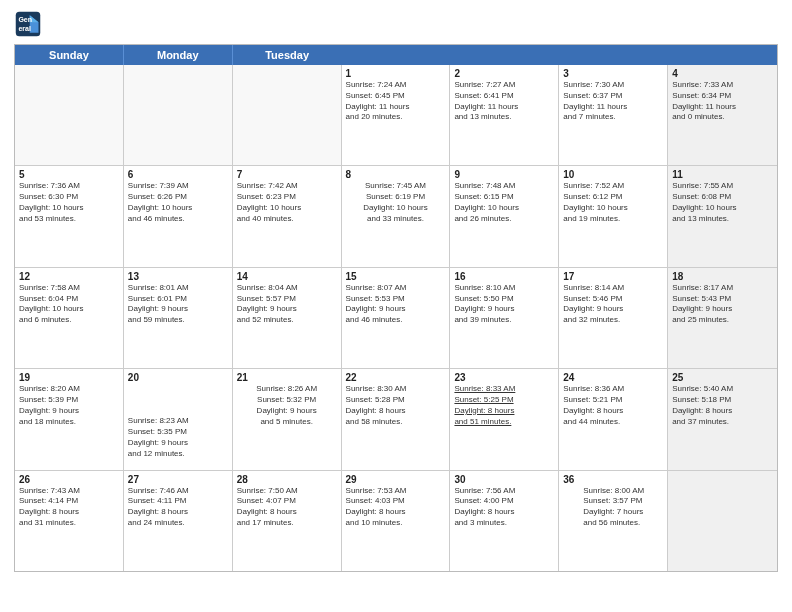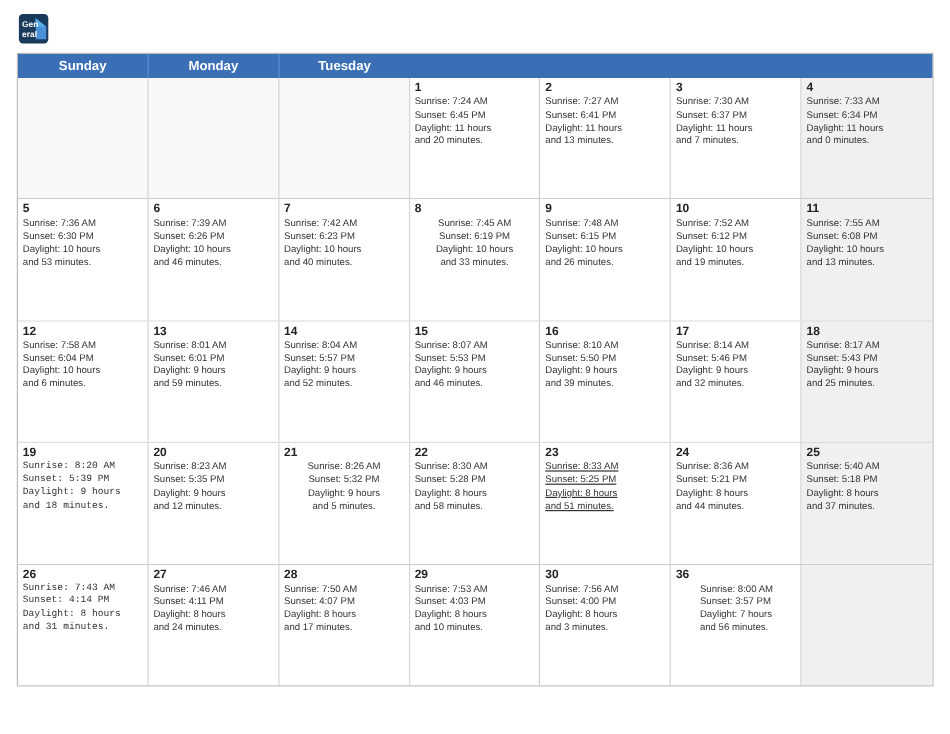--- a/index.html
+++ b/index.html
@@ -270,28 +270,28 @@
             <div class="day-num">18</div>
             <div class="cell-text" style="white-space: pre-line;">Sunrise: 8:17 AM
 Sunset: 5:43 PM
 Daylight: 9 hours
 and 25 minutes.</div>
           </div>
         </div>
         <div class="cal-row">
           <div class="cal-cell">
             <div class="day-num">19</div>
-            <div class="cell-text" style="white-space: pre-line; font-family: Liberation Mono, monospace;">Sunrise: 8:20 AM
+            <div class="cell-text" style="white-space: pre-line;">Sunrise: 8:20 AM
 Sunset: 5:39 PM
 Daylight: 9 hours
 and 18 minutes.</div>
           </div>
           <div class="cal-cell">
             <div class="day-num">20</div>
-            <div class="cell-text" style="white-space: pre-line;">Sunrise: 8:23 AM
+            <div class="cell-text" style="white-space: pre-line; margin-top: 32px;">Sunrise: 8:23 AM
 Sunset: 5:35 PM
 Daylight: 9 hours
 and 12 minutes.</div>
           </div>
           <div class="cal-cell">
             <div class="day-num">21</div>
             <div class="cell-text" style="white-space: pre-line; text-align: center;">Sunrise: 8:26 AM
 Sunset: 5:32 PM
 Daylight: 9 hours
 and 5 minutes.</div>
@@ -321,21 +321,21 @@
             <div class="day-num">25</div>
             <div class="cell-text" style="white-space: pre-line;">Sunrise: 5:40 AM
 Sunset: 5:18 PM
 Daylight: 8 hours
 and 37 minutes.</div>
           </div>
         </div>
         <div class="cal-row">
           <div class="cal-cell">
             <div class="day-num">26</div>
-            <div class="cell-text" style="white-space: pre-line; font-family: Liberation Mono, monospace;">Sunrise: 7:43 AM
+            <div class="cell-text" style="white-space: pre-line;">Sunrise: 7:43 AM
 Sunset: 4:14 PM
 Daylight: 8 hours
 and 31 minutes.</div>
           </div>
           <div class="cal-cell">
             <div class="day-num">27</div>
             <div class="cell-text" style="white-space: pre-line;">Sunrise: 7:46 AM
 Sunset: 4:11 PM
 Daylight: 8 hours
 and 24 minutes.</div>

